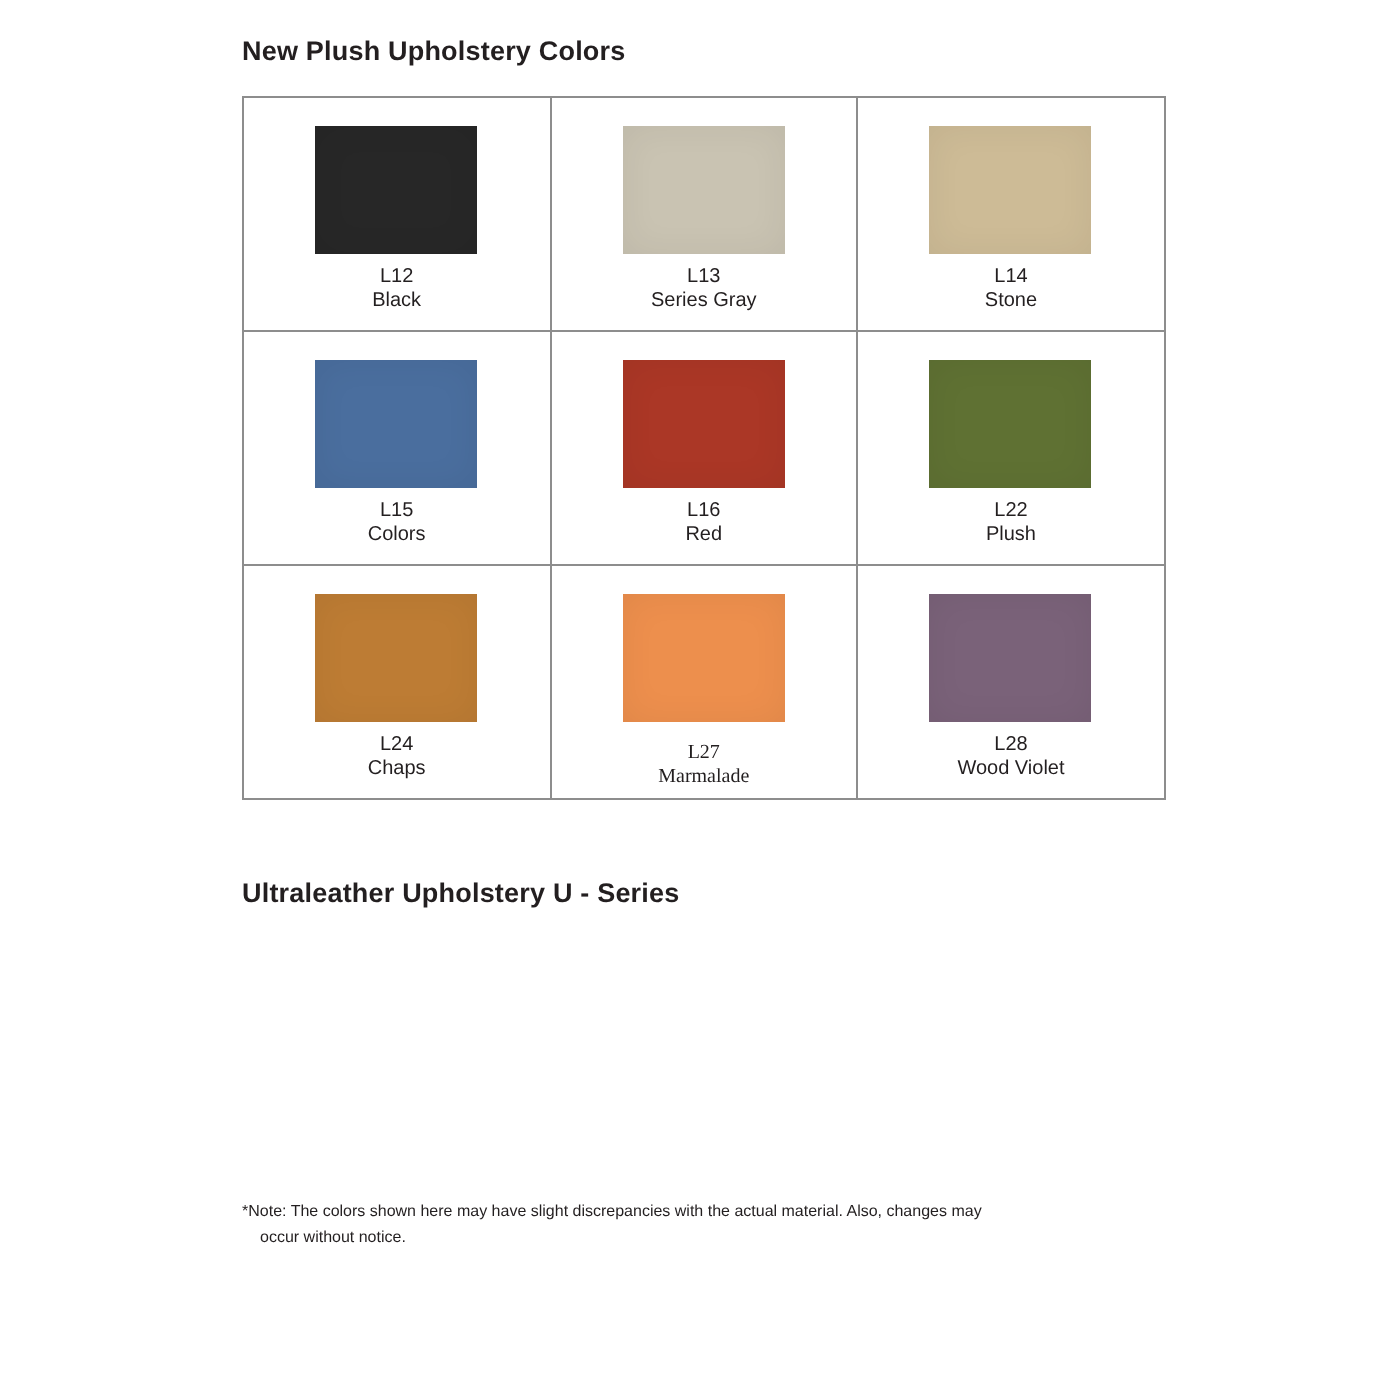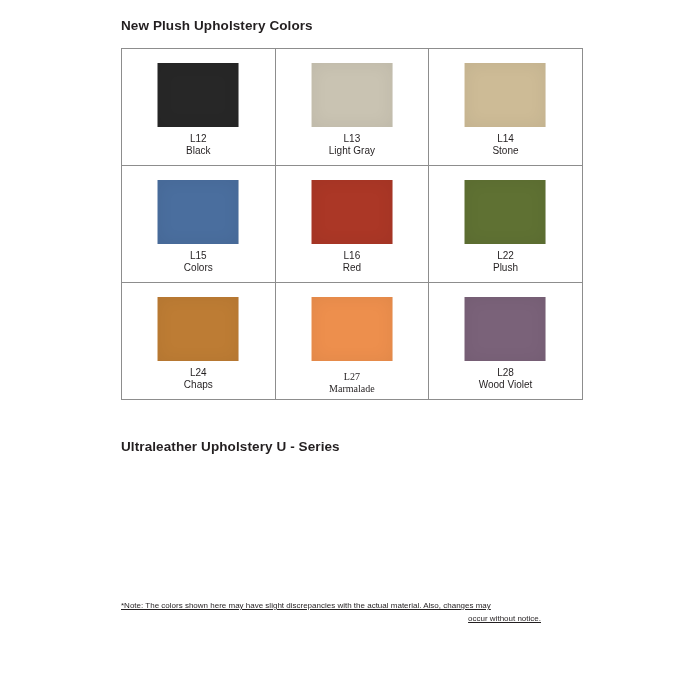--- a/index.html
+++ b/index.html
@@ -92,23 +92,22 @@
   .label-low { top: 88px; font-family: Liberation Serif, serif; }
 
   .footnote {
     position: absolute;
     left: 121px;
     top: 600px;
     width: 420px;
     font-size: 8px;
     line-height: 12.5px;
     color: #231f20;
-    text-decoration: underline;
-  }
-  .footnote .line2 { display: block; padding-left: 9px; text-align: right; }
+  }
+  .footnote .line2 { display: block; padding-left: 9px; }
 </style>
 </head>
 <body>
 
 <div class="page">
 
   <div class="section-title" id="plush-title">New Plush Upholstery Colors</div>
 
   <table class="swatch-table" id="plush-grid">
     <tbody>
@@ -120,21 +119,21 @@
             <span class="code">L12</span>
             <span class="name">Black</span>
           </div>
         </div>
       </td>
       <td>
         <div class="cell-inner">
           <div class="chip" style="background: rgb(201, 195, 178);"></div>
           <div class="chip-label">
             <span class="code">L13</span>
-            <span class="name">Light Gray</span>
+            <span class="name">Series Gray</span>
           </div>
         </div>
       </td>
       <td>
         <div class="cell-inner">
           <div class="chip" style="background: rgb(205, 187, 150);"></div>
           <div class="chip-label">
             <span class="code">L14</span>
             <span class="name">Stone</span>
           </div>

